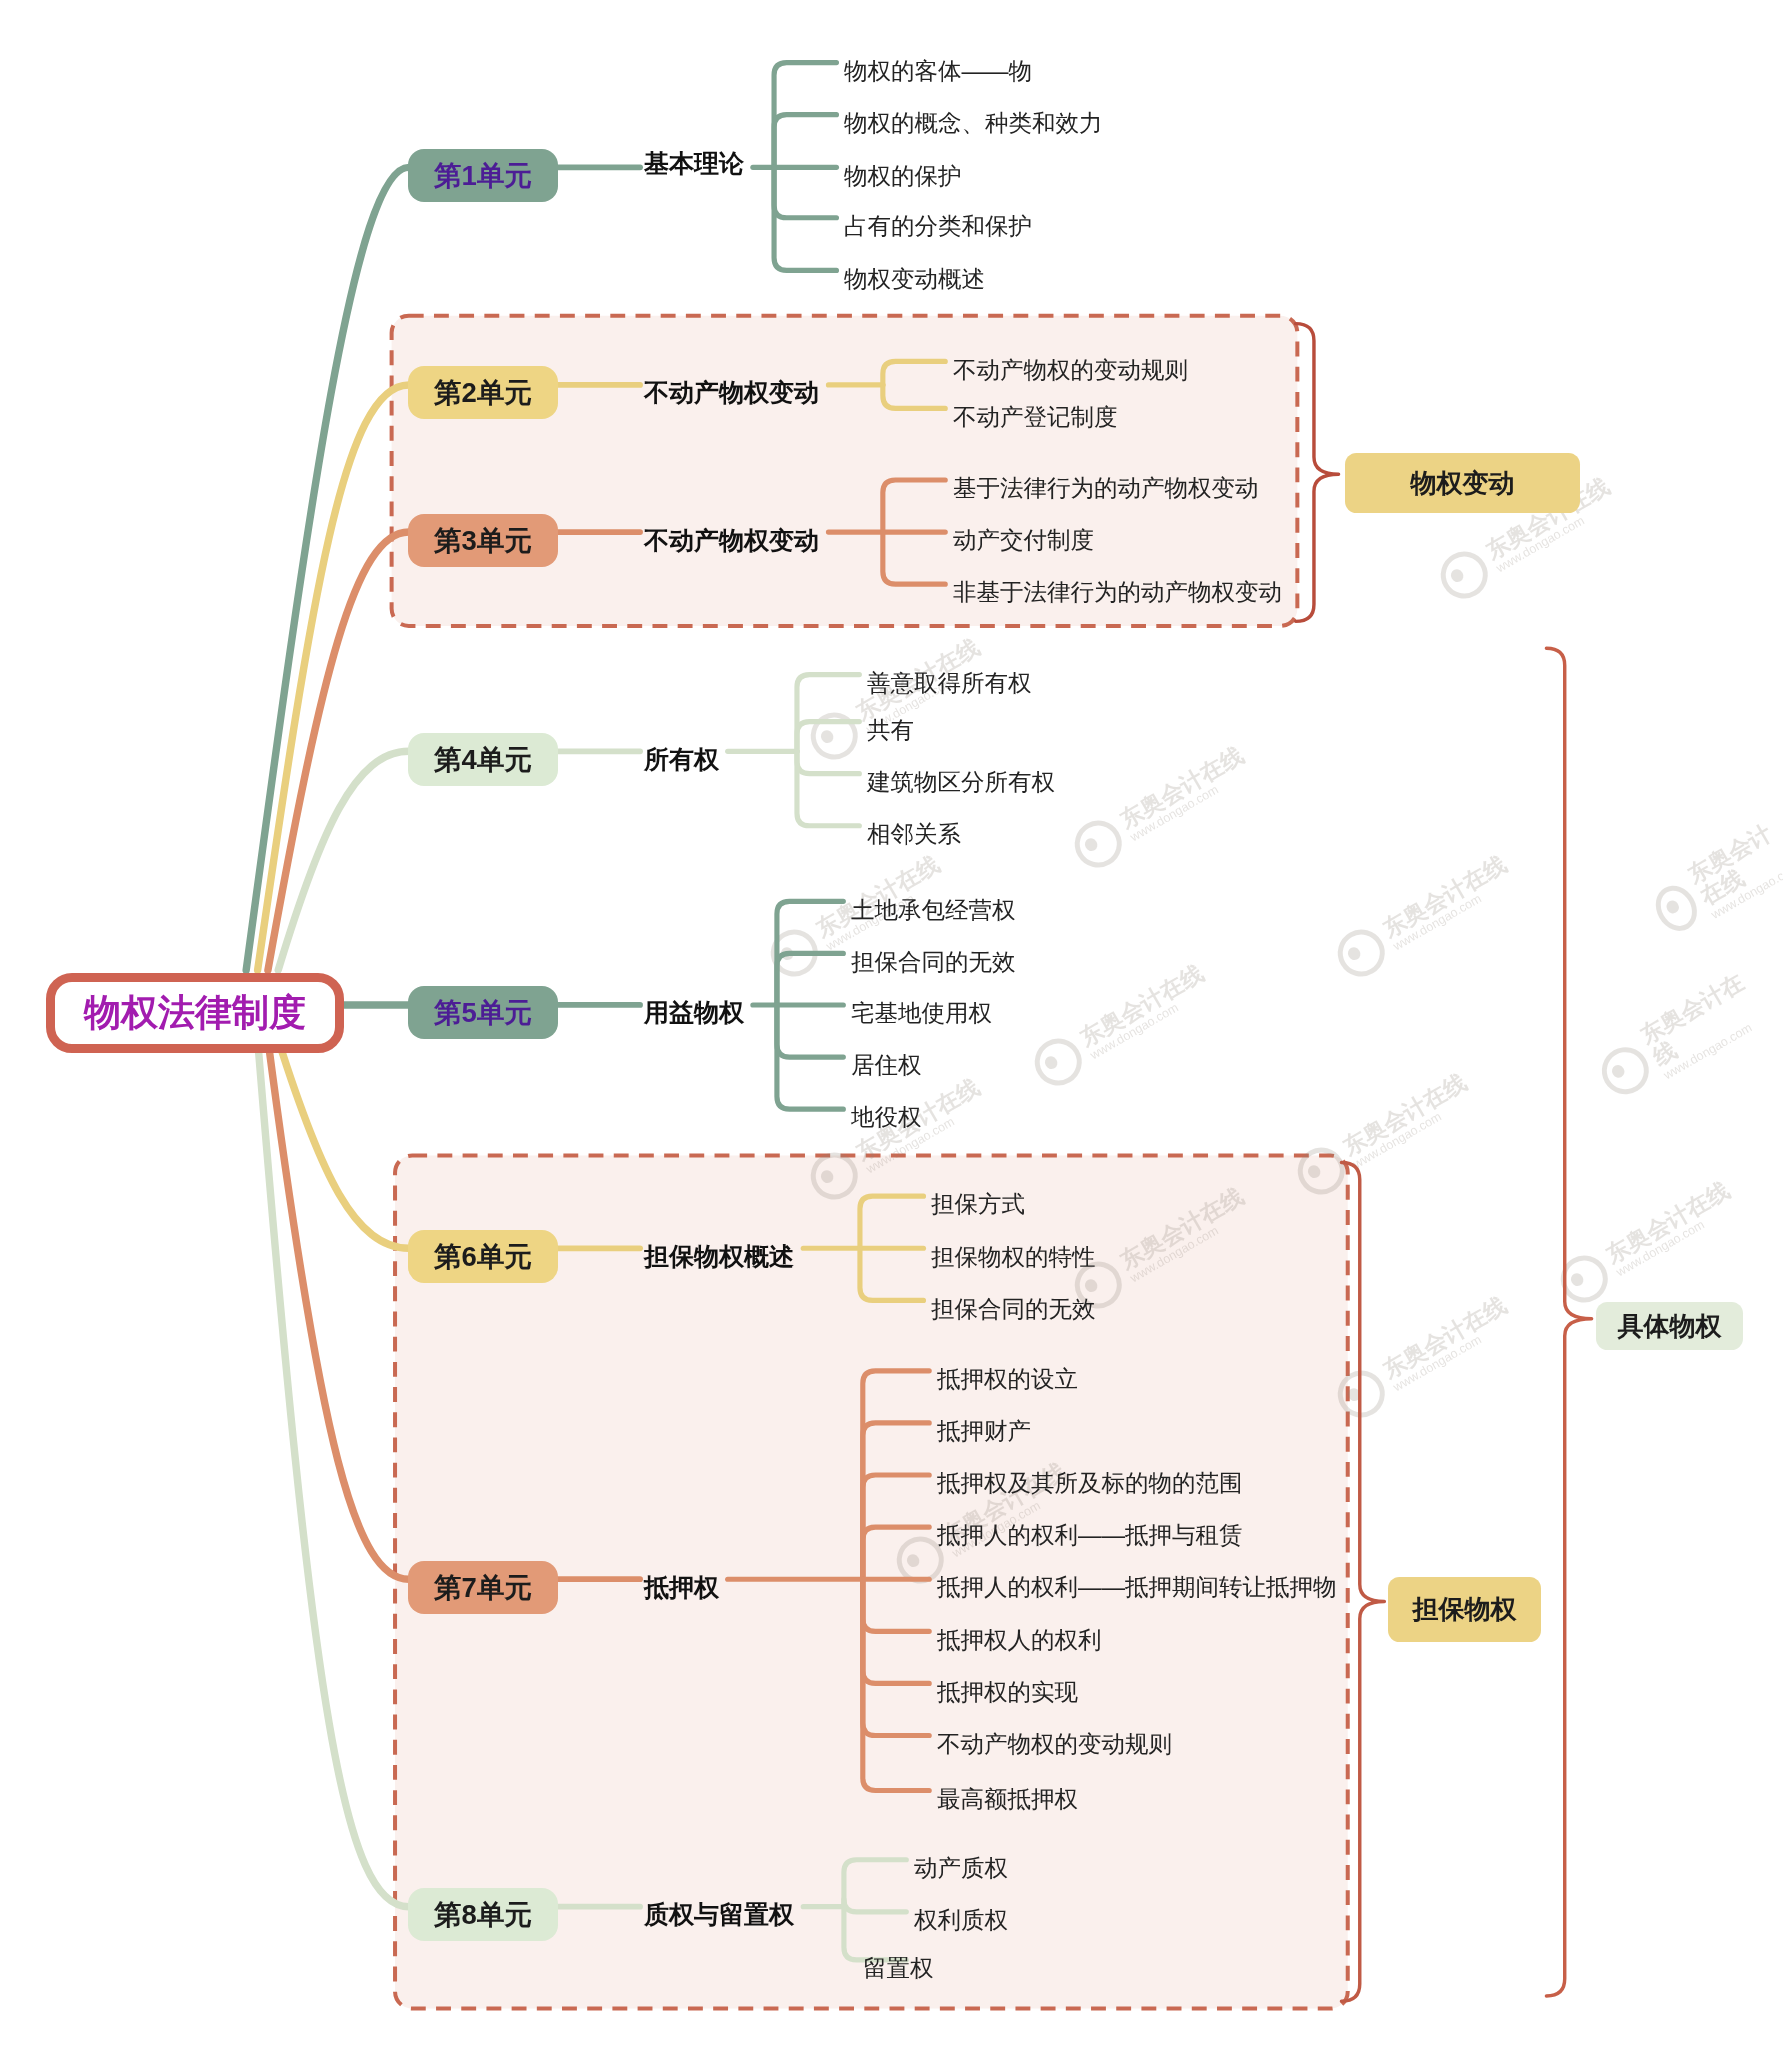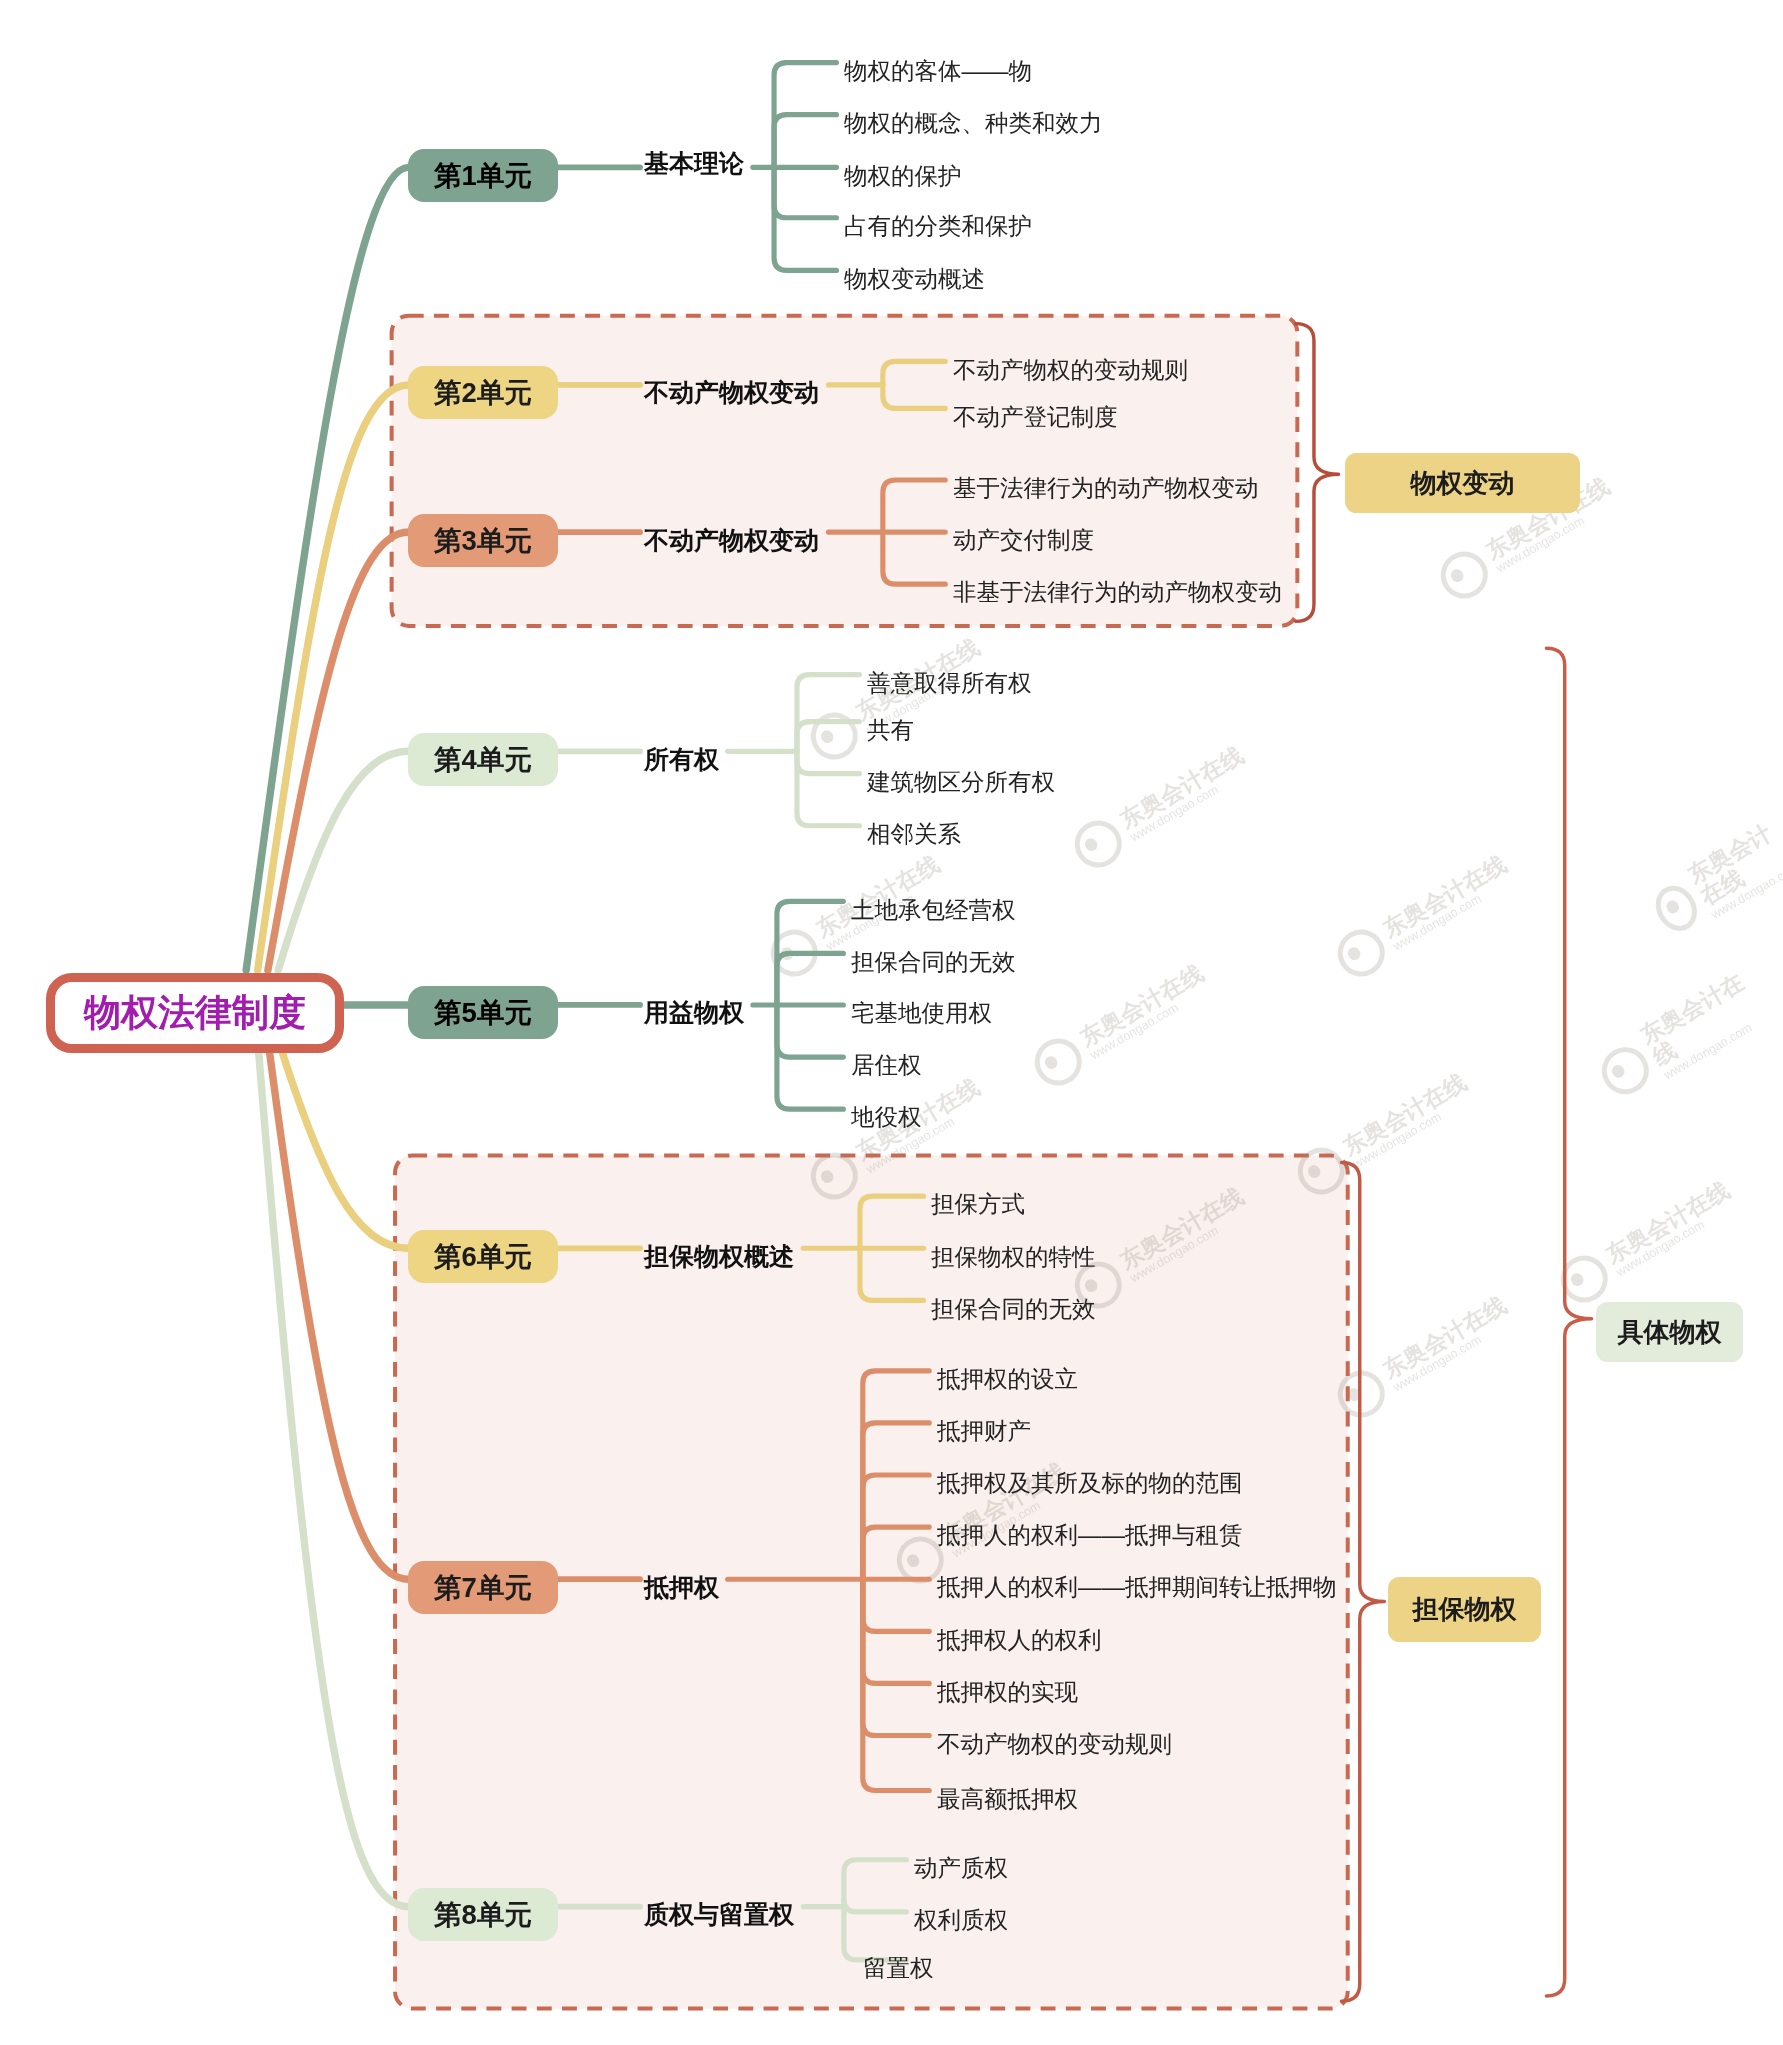--- a/index.html
+++ b/index.html
@@ -5,21 +5,21 @@
   html,body{margin:0;padding:0;background:#ffffff;}
   #canvas{position:relative;width:1784px;height:2046px;background:#ffffff;overflow:hidden;
           font-family:"Liberation Sans","DejaVu Sans",sans-serif;}
   svg.layer{position:absolute;left:0;top:0;}
   .z0{z-index:0}.z2{z-index:2}
   .node{position:absolute;display:flex;align-items:center;justify-content:center;
         box-sizing:border-box;white-space:nowrap;z-index:3;margin-top:8px;}
   .root{left:46px;top:965px;width:298px;height:80px;background:#ffffff;
         border:9.2px solid #cf6352;border-radius:26px;font-size:37px;font-weight:bold;color:#a21caf;}
   .badge{width:150px;height:53px;left:408px;border-radius:16px;font-size:27.5px;font-weight:bold;}
-  .bg-teal{background:#7fa391;color:#000000;}
+  .bg-teal{background:#7fa391;color:#4c1d95;}
   .bg-yellow{background:#eed584;color:#1c1c1c;}
   .bg-salmon{background:#e29a77;color:#1c1c1c;}
   .bg-pale{background:#dcead4;color:#1c1c1c;}
   .topic{left:644px;height:37px;font-size:25px;font-weight:bold;color:#111;justify-content:flex-start;}
   .child{height:31px;font-size:23.5px;font-weight:500;color:#232323;justify-content:flex-start;}
   .grouplabel{border-radius:11.4px;font-size:26px;font-weight:bold;color:#1c1c1c;}
   .gl-yellow{background:#ecd385;}
   .gl-green{background:#e3ecdb;}
   
   .wm{position:absolute;display:flex;align-items:center;gap:8px;z-index:1;
@@ -326,16 +326,16 @@
   <div class="node child" style="left:937px;top:1775px">最高额抵押权</div>
 
   <div class="node badge bg-pale" style="top:1880px">第8单元</div>
   <div class="node topic" style="top:1888px">质权与留置权</div>
   <div class="node child" style="left:914px;top:1844px">动产质权</div>
   <div class="node child" style="left:914px;top:1896px">权利质权</div>
   <div class="node child" style="left:863px;top:1944px">留置权</div>
 
   <div class="node grouplabel gl-yellow" style="left:1345px;top:445px;width:235px;height:60px">物权变动</div>
   <div class="node grouplabel gl-yellow" style="left:1388px;top:1569px;width:153px;height:65px">担保物权</div>
-  <div class="node grouplabel gl-green" style="left:1596px;top:1294px;width:147px;height:60px">具体物权</div>
+  <div class="node grouplabel gl-green" style="left:1596px;top:1294px;width:147px;height:48px">具体物权</div>
 
 </div>
 
 
 </body></html>

